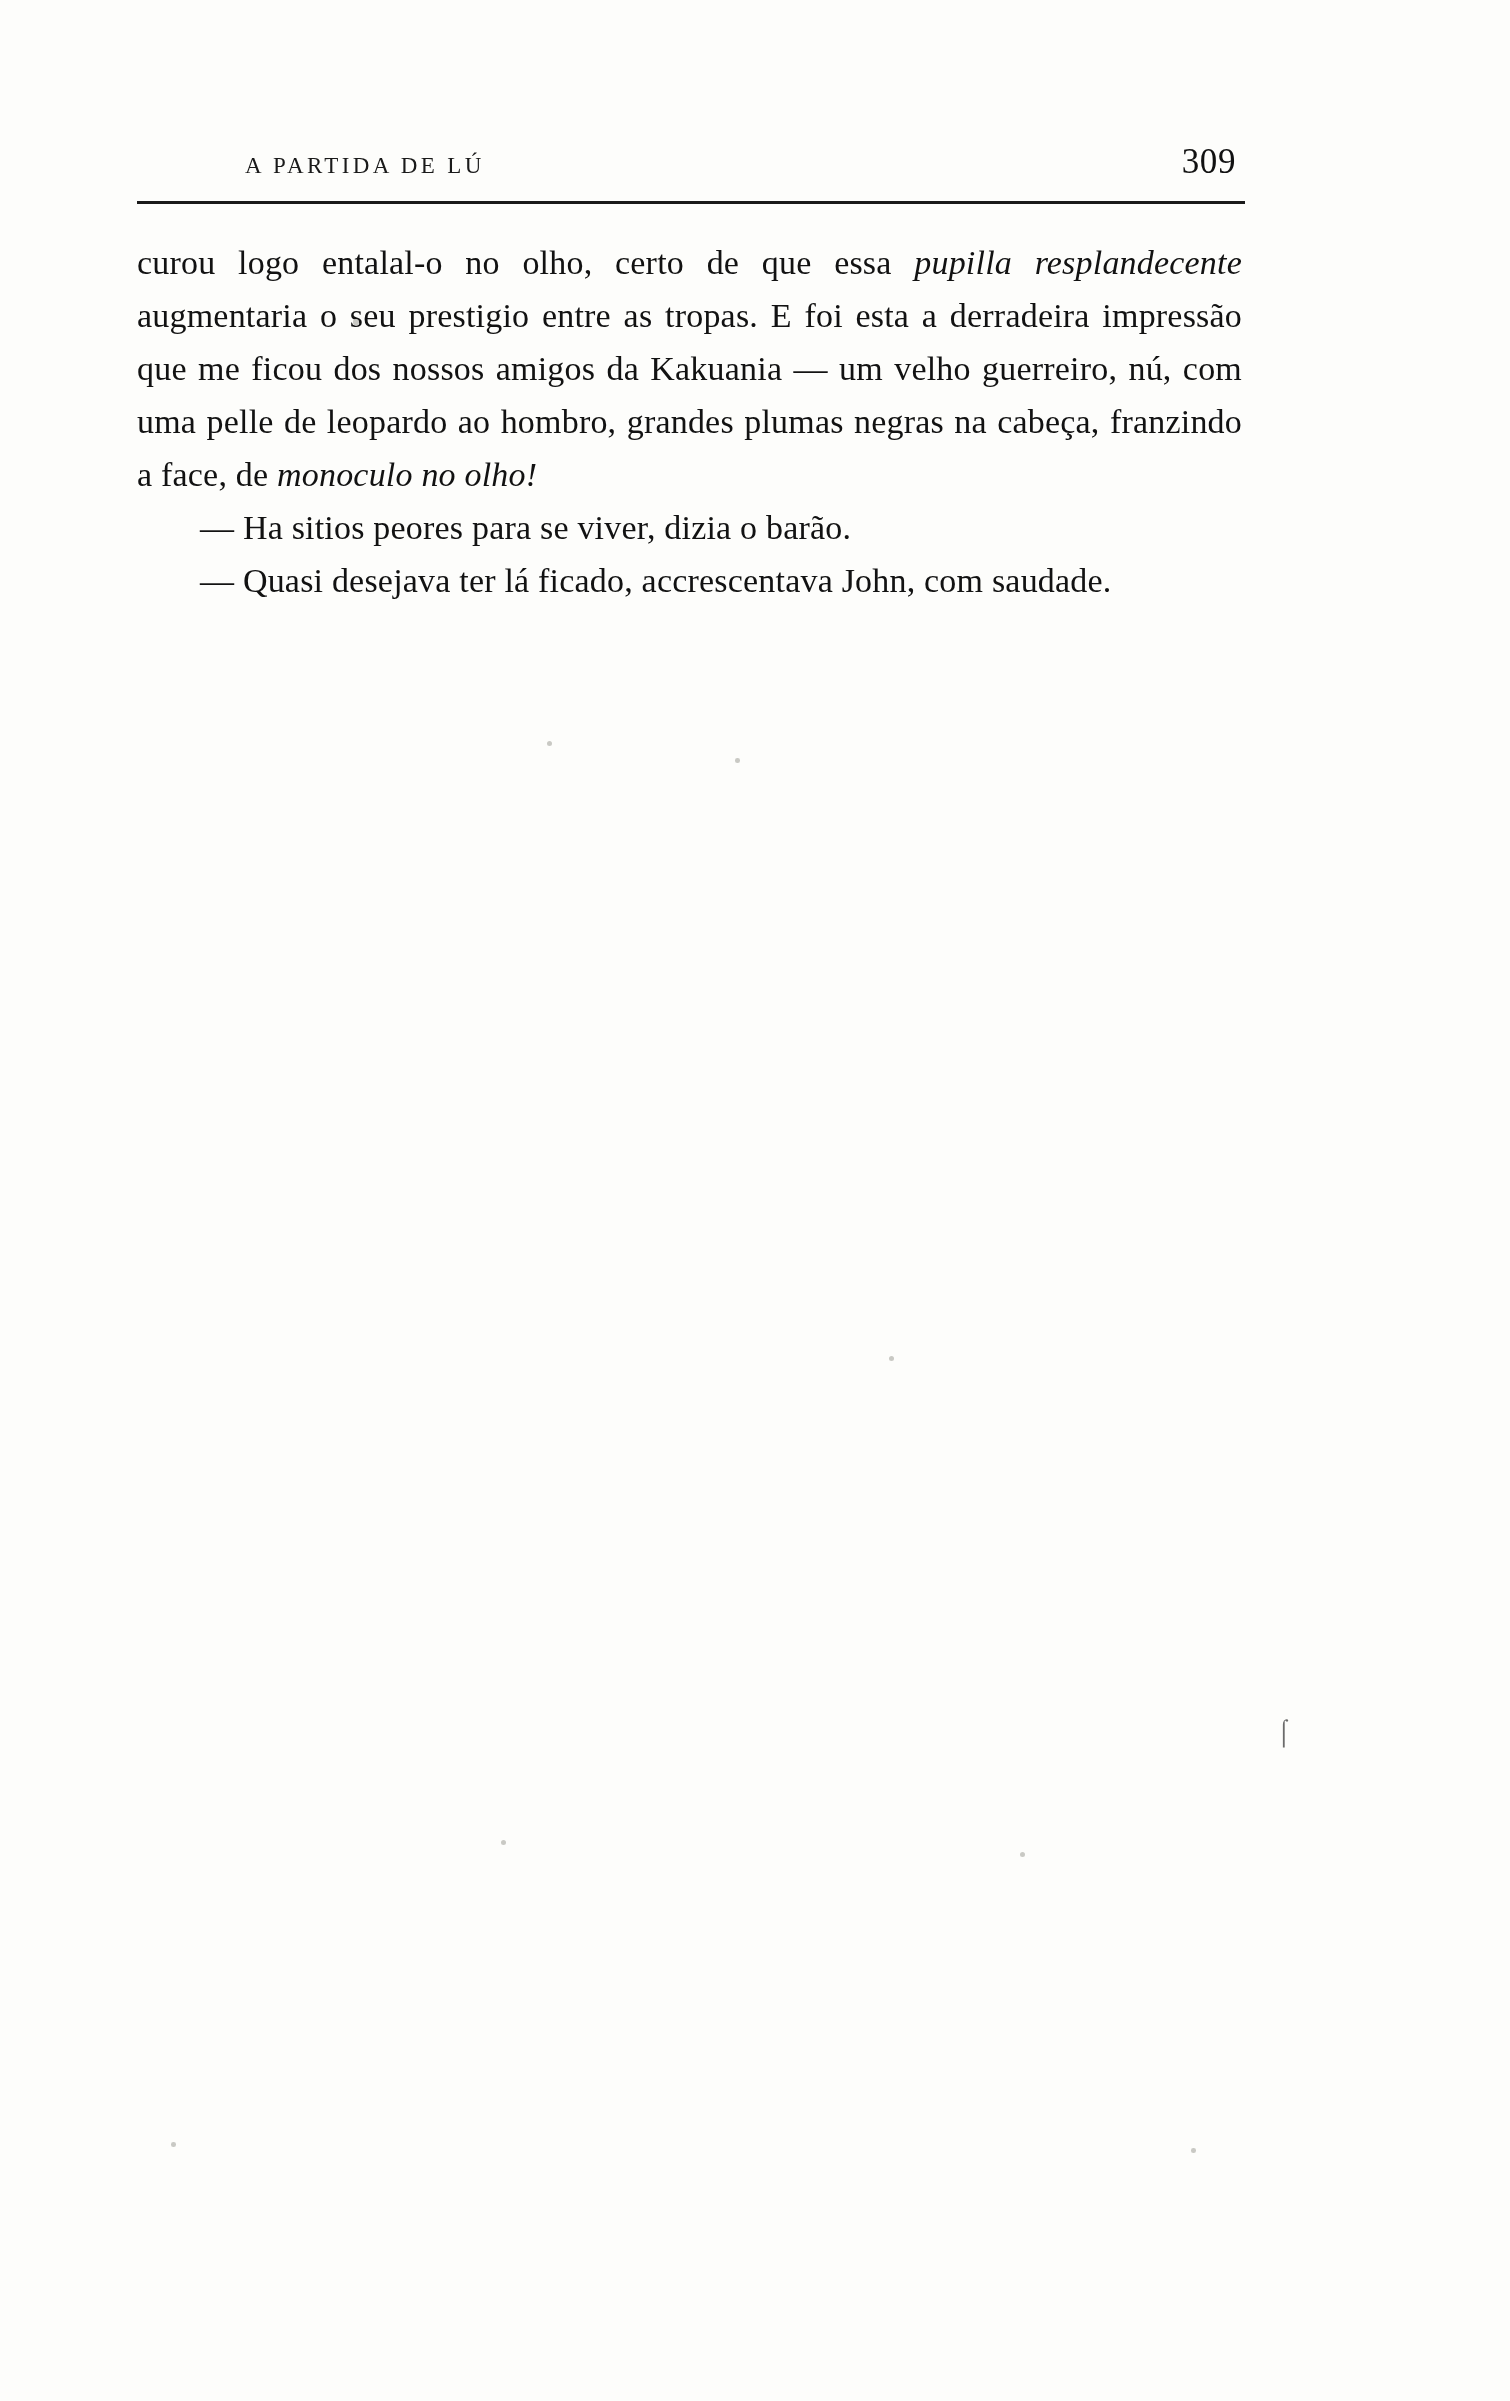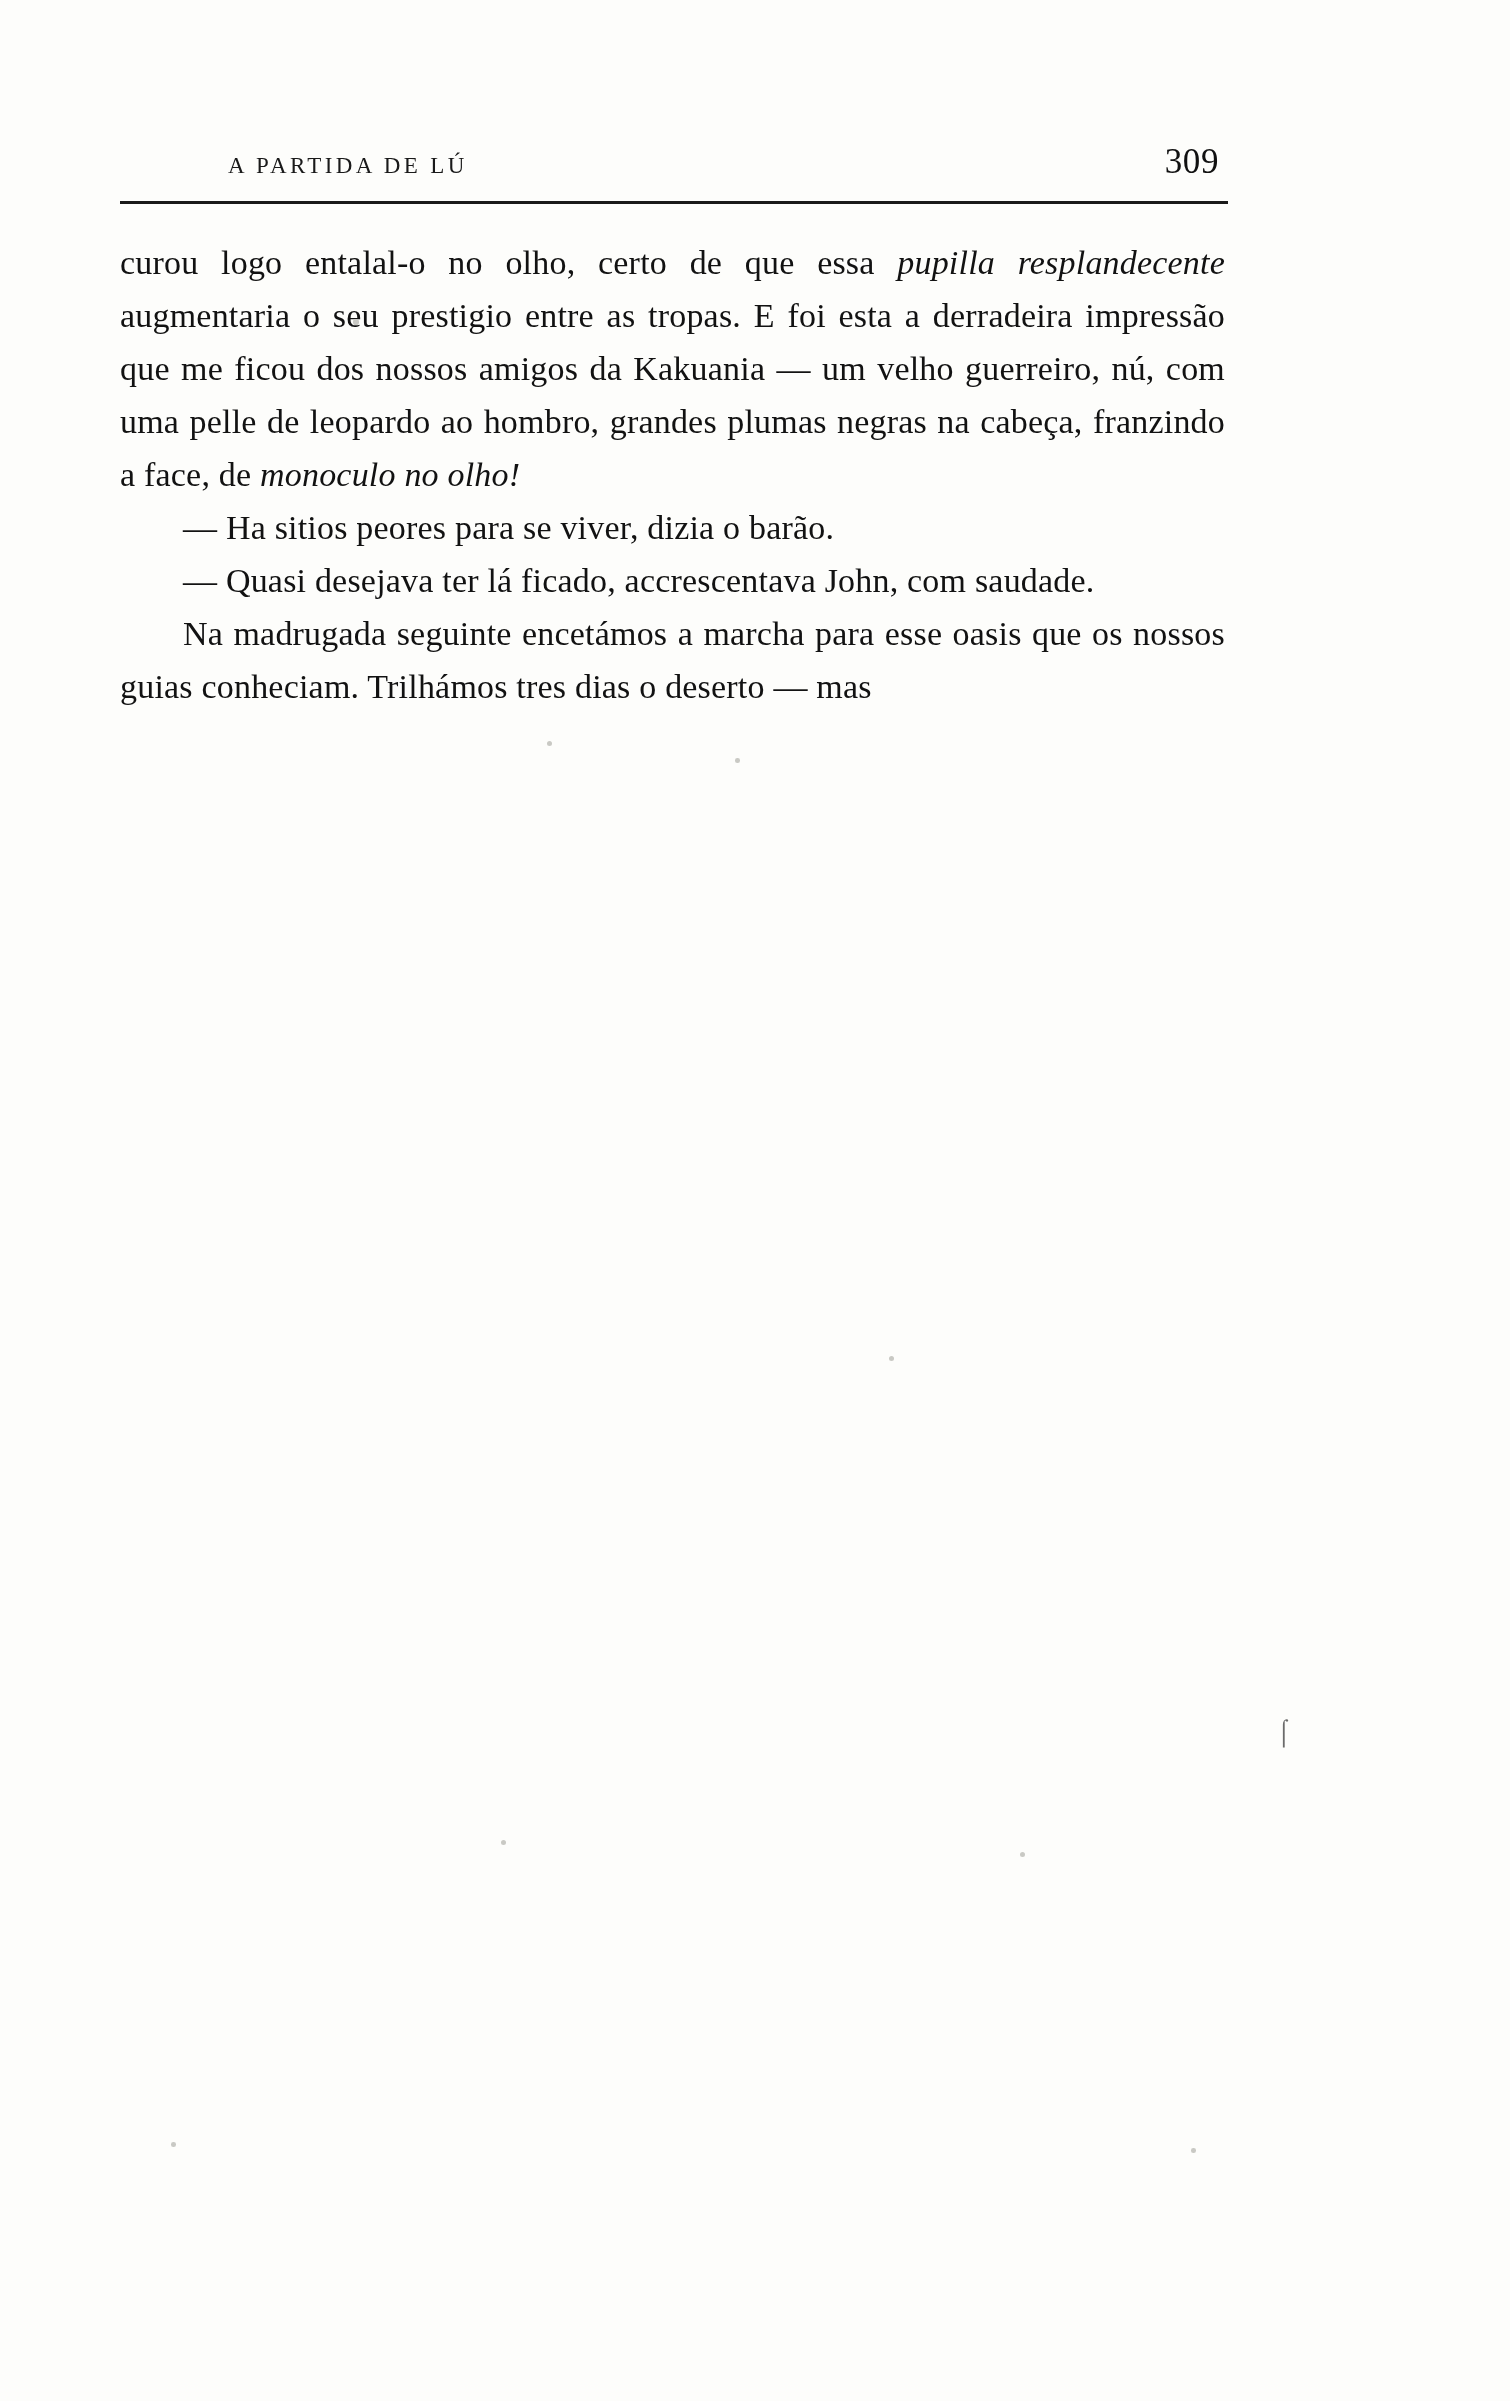--- a/index.html
+++ b/index.html
@@ -15,21 +15,21 @@
     overflow: hidden;
   }
   .page {
     position: relative;
     width: 1511px;
     height: 2401px;
     background: #fdfdfb;
   }
   .page-inner {
     position: absolute;
-    left: 120px;
+    left: 137px;
     top: 142px;
     width: 1139px;
   }
   .running-head {
     display: flex;
     align-items: baseline;
     justify-content: space-between;
     width: 1082px;
     margin-left: 17px;
   }
@@ -101,21 +101,20 @@
       <div class="head-title">A PARTIDA DE LÚ</div>
       <div class="page-number">309</div>
     </div>
 
     <div class="rule"></div>
 
     <div class="body-text">
       <p class="no-indent">curou logo entalal-o no olho, certo de que essa <em>pupilla resplandecente</em> augmentaria o seu prestigio entre as tropas. E foi esta a derradeira impressão que me ficou dos nossos amigos da Kakuania — um velho guerreiro, nú, com uma pelle de leopardo ao hombro, grandes plumas negras na cabeça, franzindo a face, de <em>monoculo no olho!</em></p>
       <p>— Ha sitios peores para se viver, dizia o barão.</p>
       <p>— Quasi desejava ter lá ficado, accrescentava John, com saudade.</p>
-      <p>Na madrugada seguinte encetámos a marcha para esse oasis que os nossos guias conheciam. Trilhámos tres dias o deserto — mas</p>
     </div>
 
   </div>
 
   <div class="marginal-mark">⌠</div>
 
   <div class="speck" style="left:353px; top:319px; width:5.7px; height:5.7px;"></div>
   <div class="speck" style="left:547px; top:741px; width:5.1px; height:5.1px;"></div>
   <div class="speck" style="left:735px; top:758px; width:4.6px; height:4.6px;"></div>
   <div class="speck" style="left:889px; top:1356px; width:5.1px; height:5.1px;"></div>

